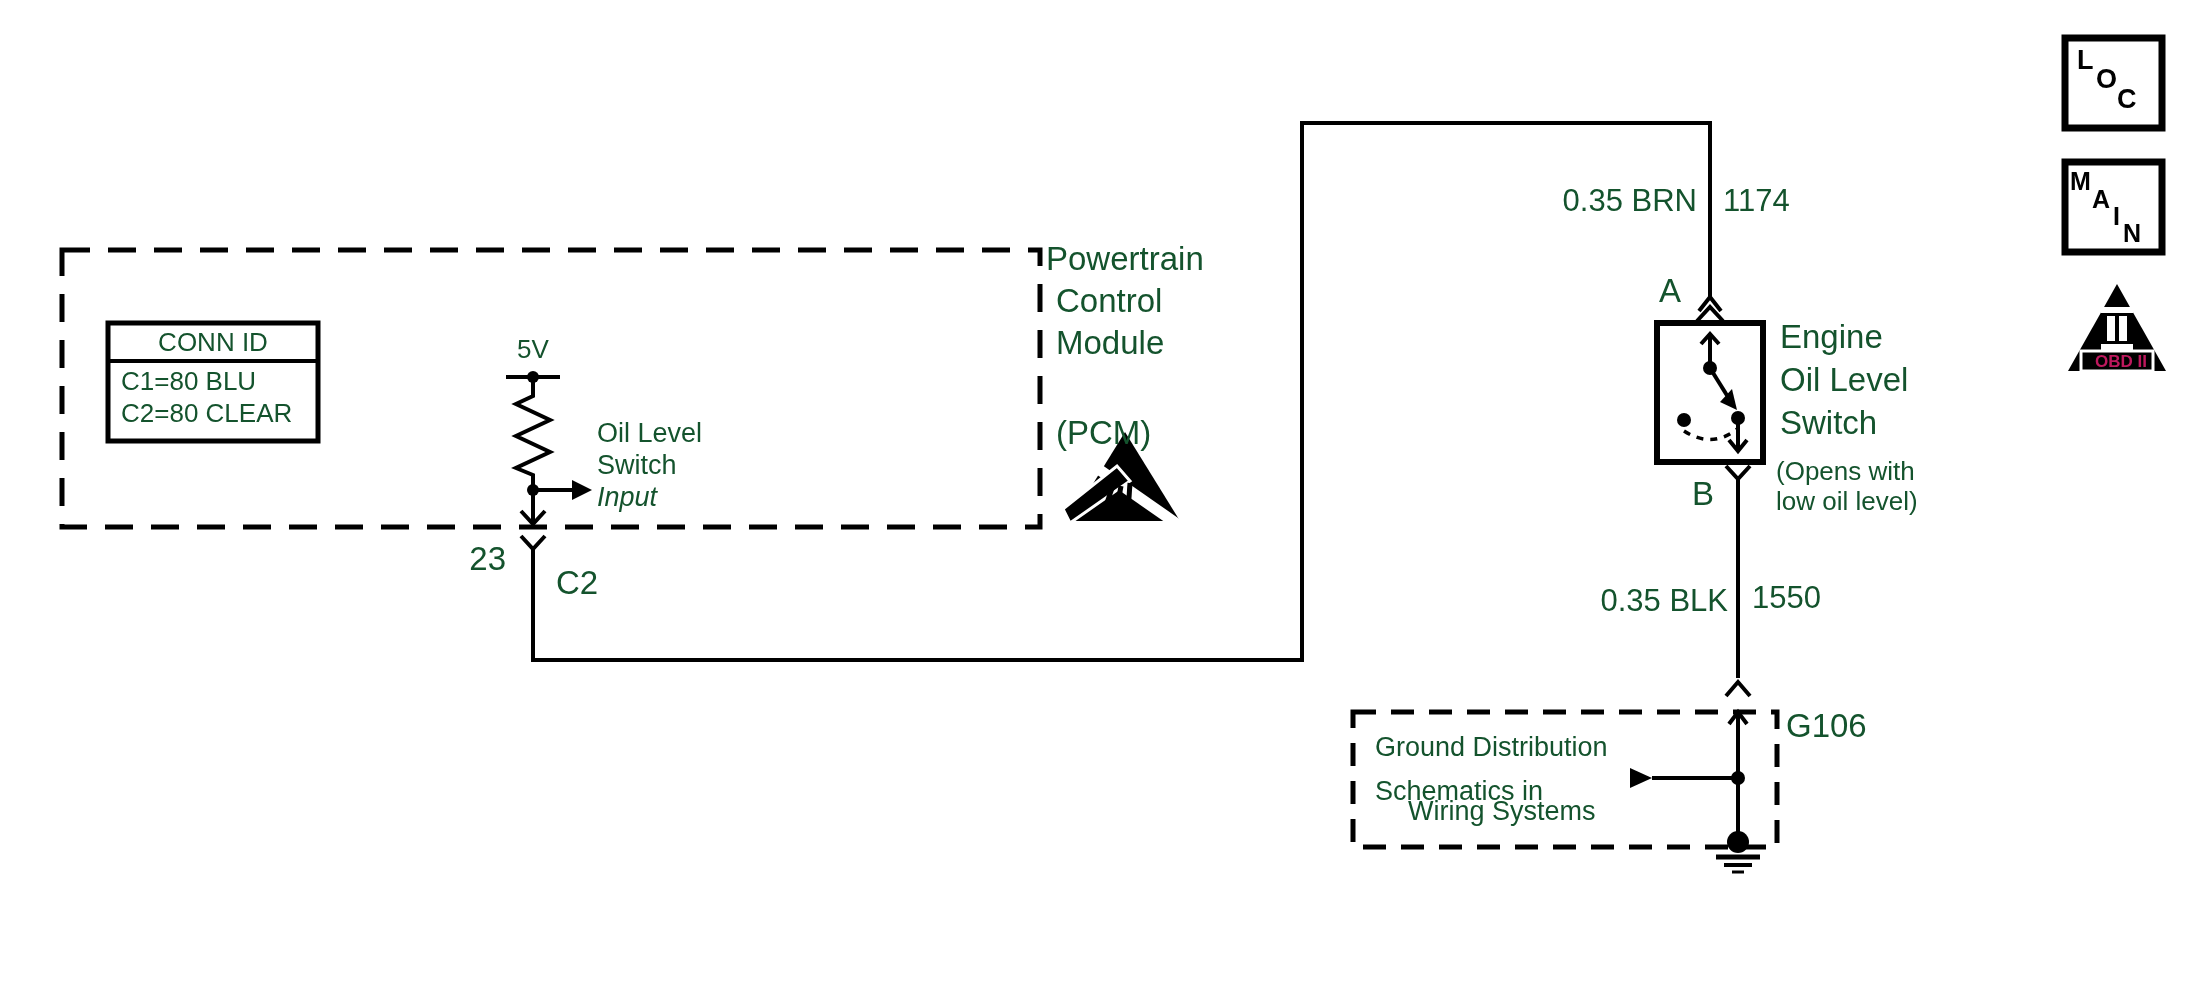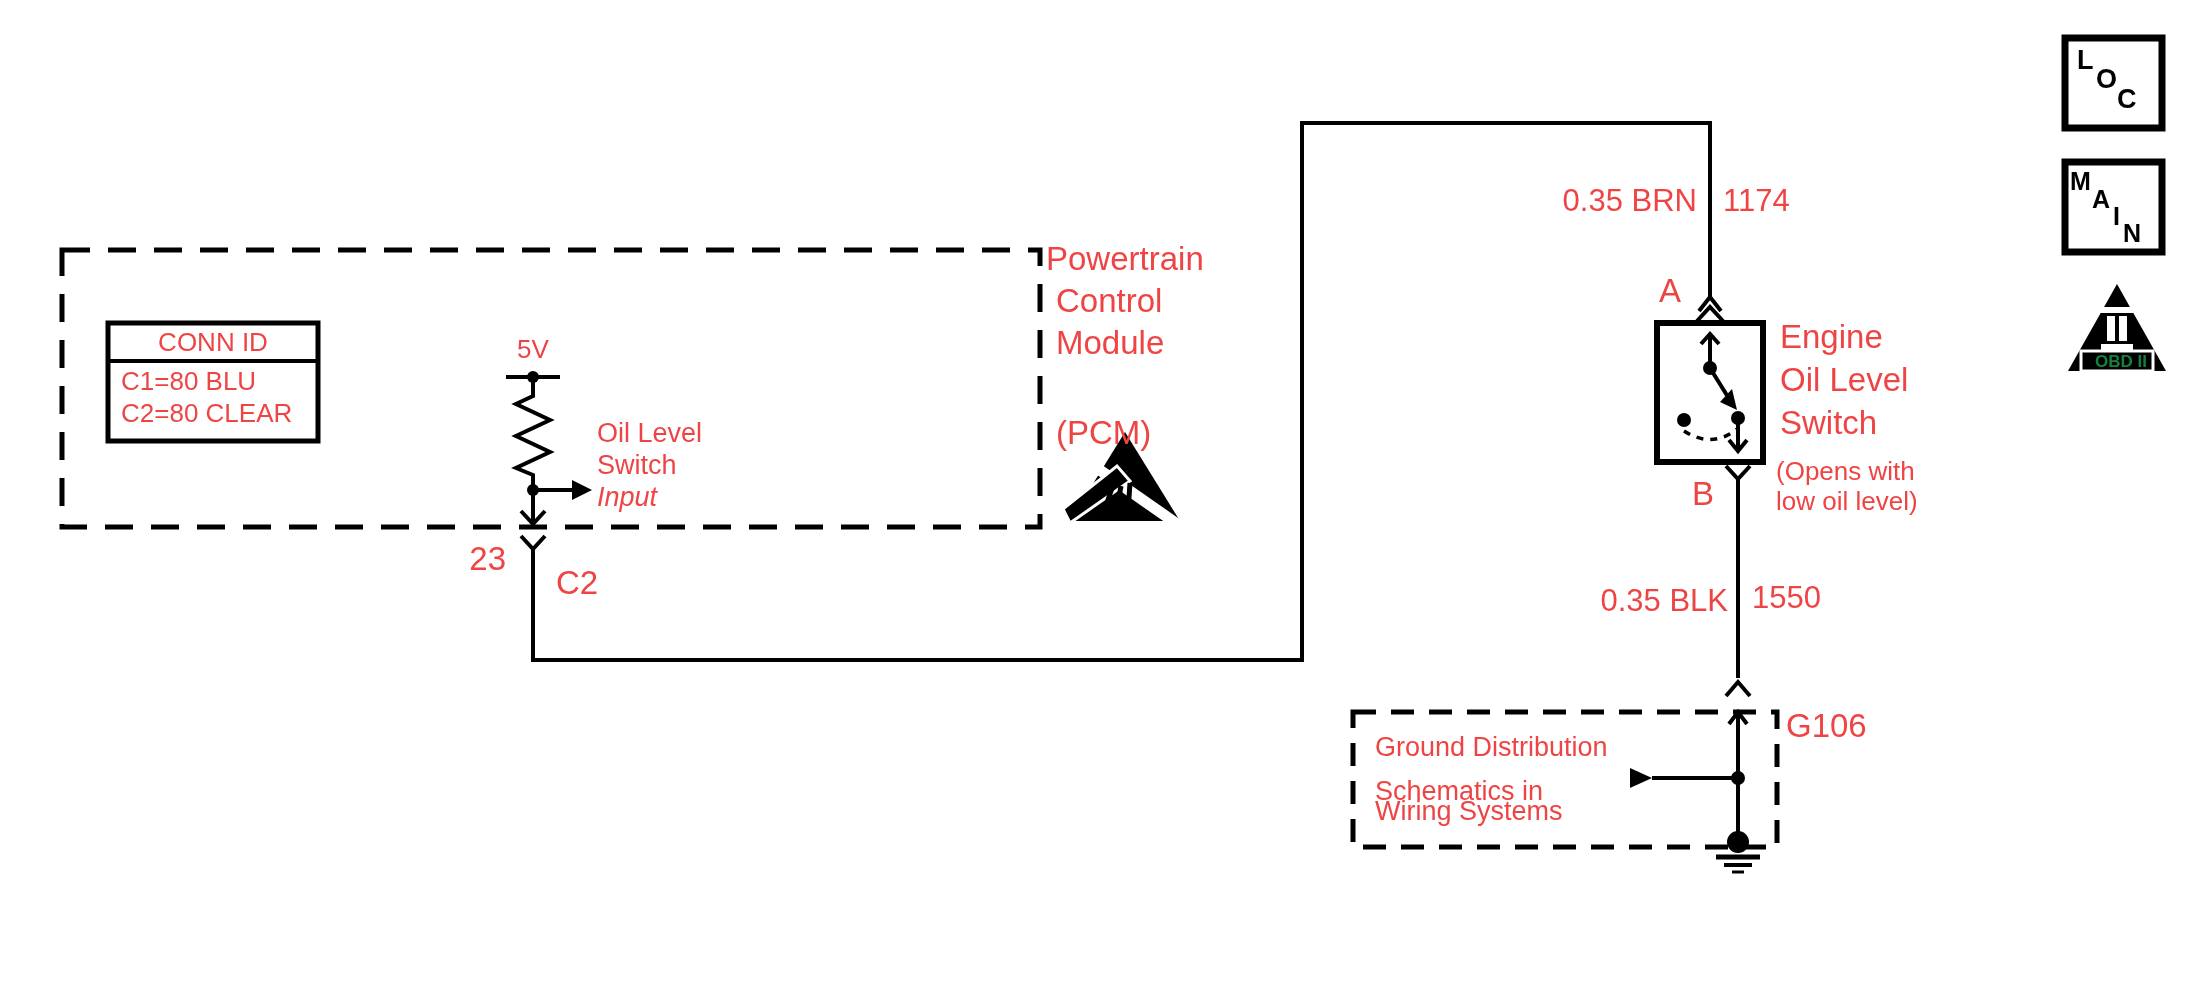--- a/index.html
+++ b/index.html
@@ -1,27 +1,27 @@
 <!DOCTYPE html>
 <html><head>
 <meta charset="utf-8">
 <style>
   html,body{margin:0;padding:0;background:#ffffff;}
   #canvas{position:relative;width:2211px;height:988px;background:#ffffff;overflow:hidden;
           font-family:"Liberation Sans",sans-serif;color:#000;}
   #wiring{position:absolute;left:0;top:0;}
-  .lbl{position:absolute;white-space:nowrap;color:#ef4444;line-height:1.05;
+  .lbl{position:absolute;white-space:nowrap;color:#14532d;line-height:1.05;
        font-family:"Liberation Sans",sans-serif;}
   .fs33{font-size:33px;}
   .fs31{font-size:31px;}
   .fs27{font-size:27px;}
   .fs26{font-size:26px;}
   .badge-letter{position:absolute;font-size:27px;font-weight:600;}
   .obd-text{position:absolute;left:2082px;top:352px;width:78px;height:19px;
-            line-height:19px;text-align:center;color:#15803d;font-size:17px;font-weight:700;}
+            line-height:19px;text-align:center;color:#be185d;font-size:17px;font-weight:700;}
 </style>
 </head>
 <body>
 
 <div id="canvas">
 
   <svg id="wiring" width="2211" height="988" viewBox="0 0 2211 988">
 
     <rect x="62" y="250" width="978" height="277" fill="none" stroke="#000" stroke-width="5" stroke-dasharray="28,18"></rect>
 
@@ -133,21 +133,21 @@
   <div class="lbl fs26" style="left:1776px;top:458px;">(Opens with</div>
   <div class="lbl fs26" style="left:1776px;top:488px;">low oil level)</div>
   <div class="lbl fs33" style="right:497px;top:477px;">B</div>
 
   <div class="lbl fs31" style="right:483px;top:585px;margin-left:20px;">0.35 BLK</div>
   <div class="lbl fs31" style="left:1752px;top:582px;">1550</div>
 
   <div class="lbl fs33" style="left:1786px;top:709px;">G106</div>
   <div class="lbl fs27" style="left:1375px;top:733px;">Ground Distribution</div>
   <div class="lbl fs27" style="left:1375px;top:765px;margin-top:12px;">Schematics in</div>
-  <div class="lbl fs27" style="left:1375px;top:797px;">Wiring Systems</div>
+  <div class="lbl fs27" style="left:1408px;top:797px;">Wiring Systems</div>
 
   <div class="badge-letter" style="left:2077px;top:45px;">L</div>
   <div class="badge-letter" style="left:2096px;top:64px;">O</div>
   <div class="badge-letter" style="left:2117px;top:84px;">C</div>
 
   <div class="badge-letter" style="left:2070px;top:167px;font-size:25px;">M</div>
   <div class="badge-letter" style="left:2092px;top:185px;font-size:25px;">A</div>
   <div class="badge-letter" style="left:2113px;top:202px;font-size:25px;">I</div>
   <div class="badge-letter" style="left:2123px;top:219px;font-size:25px;">N</div>
 

